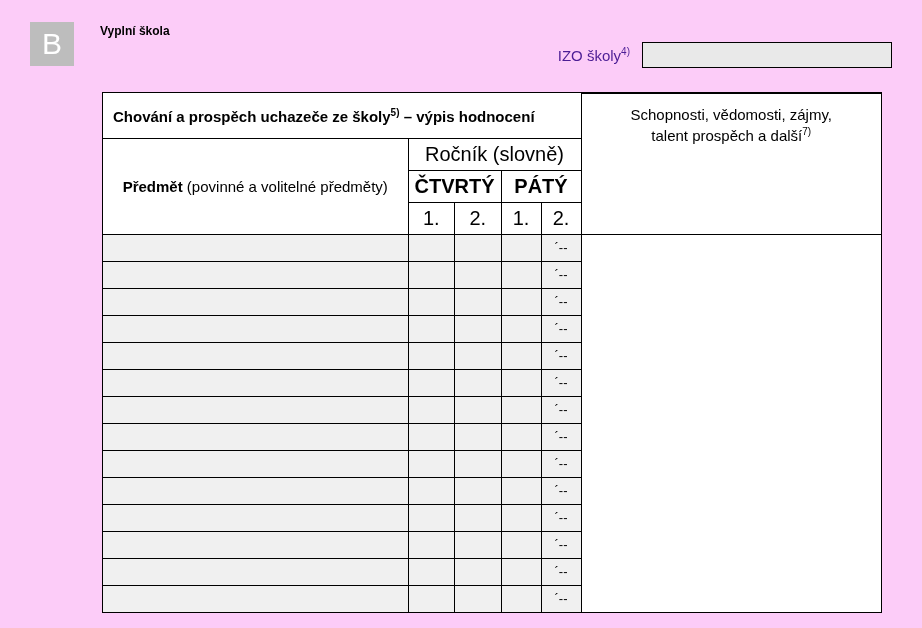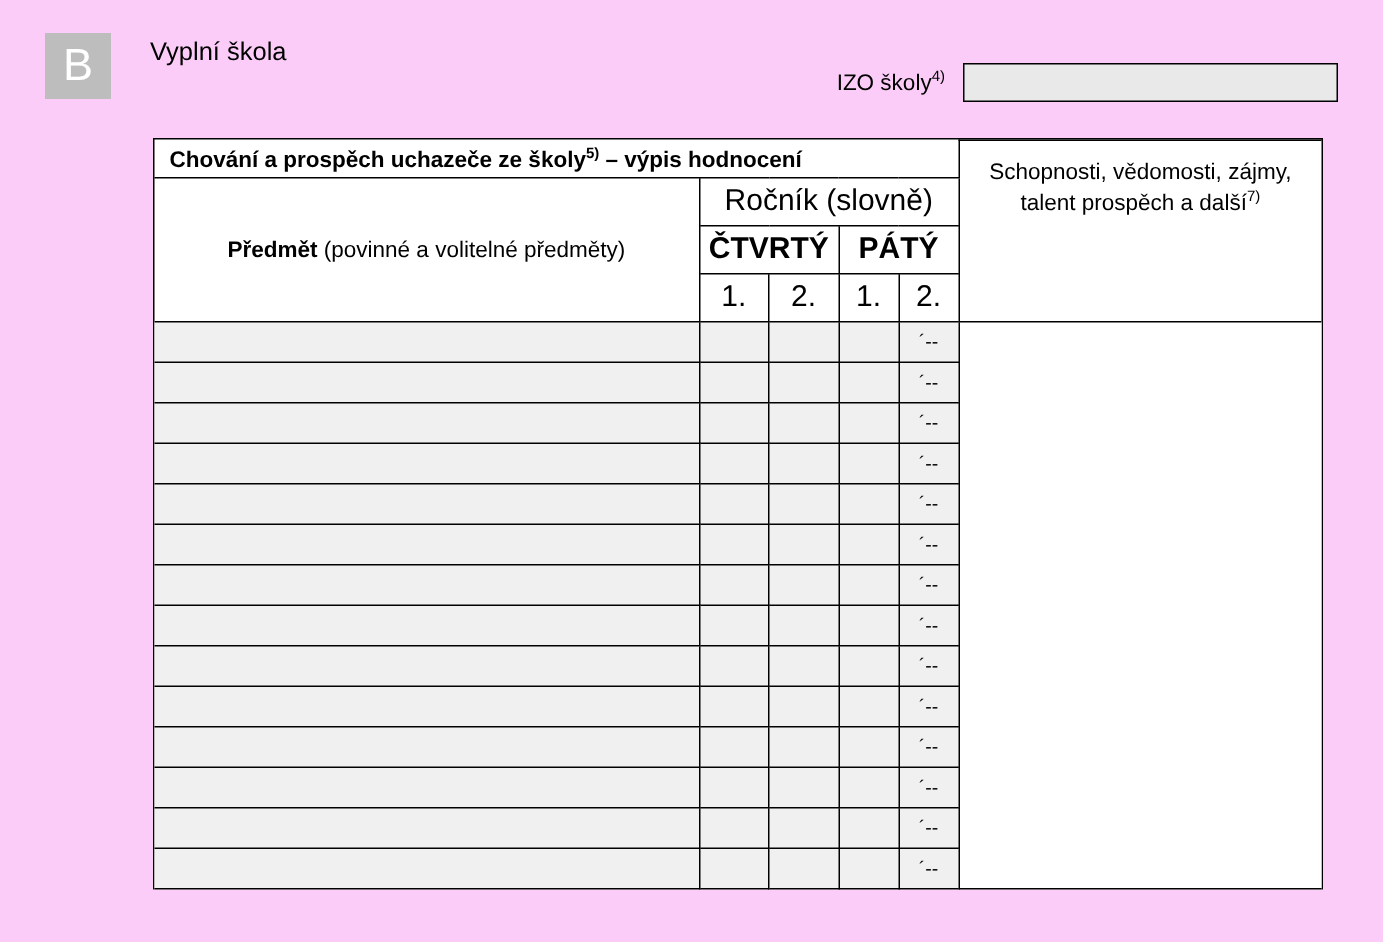--- a/index.html
+++ b/index.html
@@ -31,35 +31,35 @@
       justify-content: center;
       flex-shrink: 0;
     }
     .title-block {
       flex-shrink: 0;
       display: flex;
       flex-direction: column;
       padding-top: 2px;
     }
     .title-line {
-      font-size: 17px;
-      font-weight: normal;
+      font-size: 12px;
+      font-weight: bold;
       line-height: 1.25;
       color: #000;
     }
     .izo-block {
       margin-left: auto;
       display: flex;
       align-items: center;
       gap: 12px;
       padding-top: 20px;
     }
     .izo-label {
       font-size: 15px;
-      color: #000000;
+      color: #4c1d95;
     }
     .izo-label sup { font-size: 10px; }
     .izo-field {
       width: 250px;
       height: 26px;
       background: #e9e9e9;
       border: 1px solid #000;
     }
     .form-wrap {
       background: #fff;
@@ -74,21 +74,21 @@
       font-size: 14px;
     }
     th, td {
       border: 1px solid #000;
       padding: 0;
       vertical-align: middle;
       text-align: center;
     }
     .section-heading-cell {
       text-align: left;
-      padding: 3px 10px;
+      padding: 13px 10px;
       font-size: 15px;
       border-top: none;
       border-left: none;
       border-right: none;
       margin-left: 28px;
     }
     .section-heading-cell b { font-weight: bold; }
     .section-heading-cell sup { font-size: 10px; }
     .subject-header {
       text-align: center;
@@ -100,21 +100,21 @@
     .year-header {
       padding: 4px 6px;
       font-size: 20px;
     }
     .right-col {
       padding: 10px 12px;
       font-size: 15px;
       line-height: 1.4;
       border-right: none;
       vertical-align: top;
-      width: 242px;
+      width: 300px;
     }
     .right-col sup { font-size: 10px; }
     .data-row td {
       height: 27px;
       background: #f0f0f0;
     }
     .data-row td.subj { border-left: none; }
     .data-row td.mark { font-size: 13px; }
     .sem-col { width: 38px; }
     .grade-col { width: 80px; font-weight: bold; }

